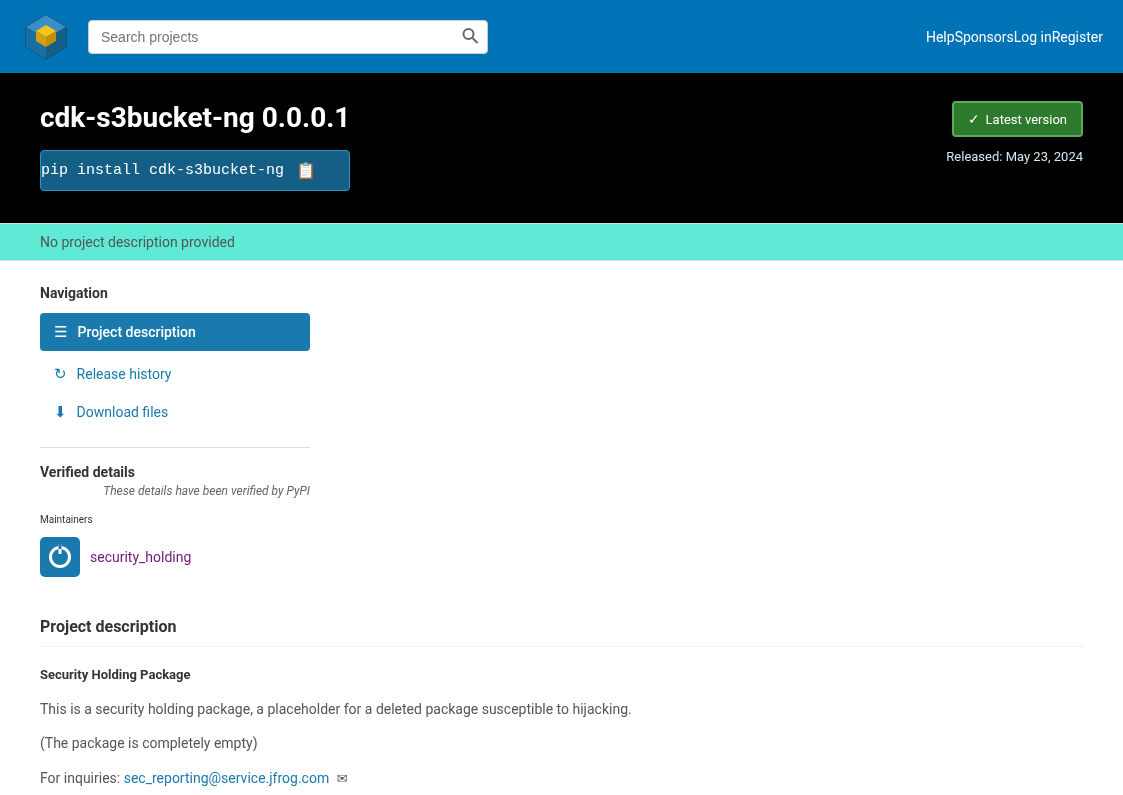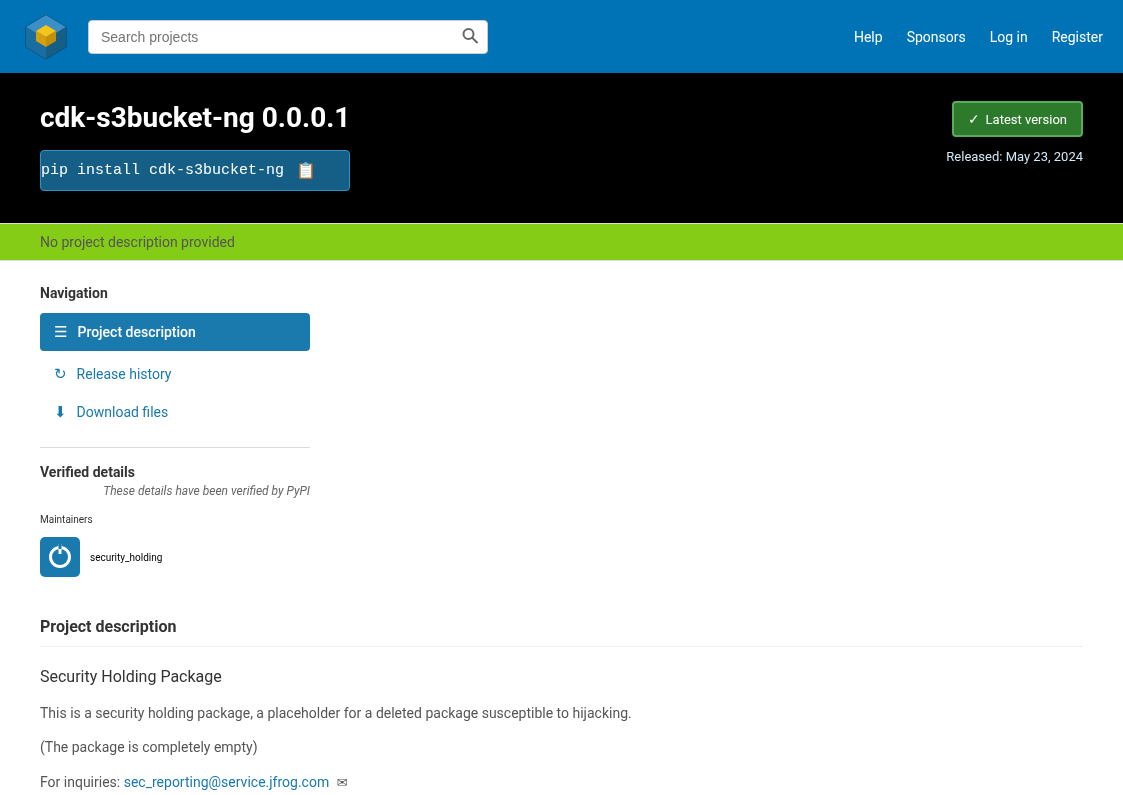--- a/index.html
+++ b/index.html
@@ -36,21 +36,20 @@
       position: absolute;
       right: 10px;
       top: 50%;
       transform: translateY(-50%);
       color: #666;
       pointer-events: none;
     }
     .header-nav {
       margin-left: auto;
       display: flex;
-      gap: 24px;
       align-items: center;
     }
     .header-nav a {
       color: #fff;
       text-decoration: none;
       font-size: 14px;
     }
 
     
     .hero {
@@ -112,21 +111,21 @@
       align-items: flex-end;
       gap: 12px;
     }
     .released-text {
       font-size: 13px;
       color: #d0e8f5;
     }
 
     
     .no-desc-bar {
-      background-color: #84cc16;
+      background-color: #5eead4;
       border-top: 1px solid #ddd;
       border-bottom: 1px solid #ddd;
       padding: 10px 40px;
       font-size: 14px;
       color: #555;
     }
 
     
     .main-content {
       display: flex;
@@ -197,40 +196,40 @@
       font-weight: 400;
       color: #333;
       margin-bottom: 12px;
     }
     .maintainer-item {
       display: flex;
       align-items: center;
       gap: 10px;
     }
     .maintainer-link {
-      color: #000000;
+      color: #701a75;
       text-decoration: none;
-      font-size: 10px;
+      font-size: 14px;
     }
 
     
     .project-desc {
       flex: 1;
     }
     .project-desc-heading {
       font-size: 16px;
       font-weight: 700;
       color: #333;
       margin-bottom: 20px;
       border-bottom: 1px solid #eee;
       padding-bottom: 10px;
     }
     .security-holding-title {
-      font-size: 16px;
-      font-weight: 400;
+      font-size: 13px;
+      font-weight: 700;
       color: #333;
       margin-bottom: 16px;
     }
     .desc-paragraph {
       color: #555;
       font-size: 14px;
       line-height: 1.6;
       margin-bottom: 12px;
     }
     .desc-paragraph a {

